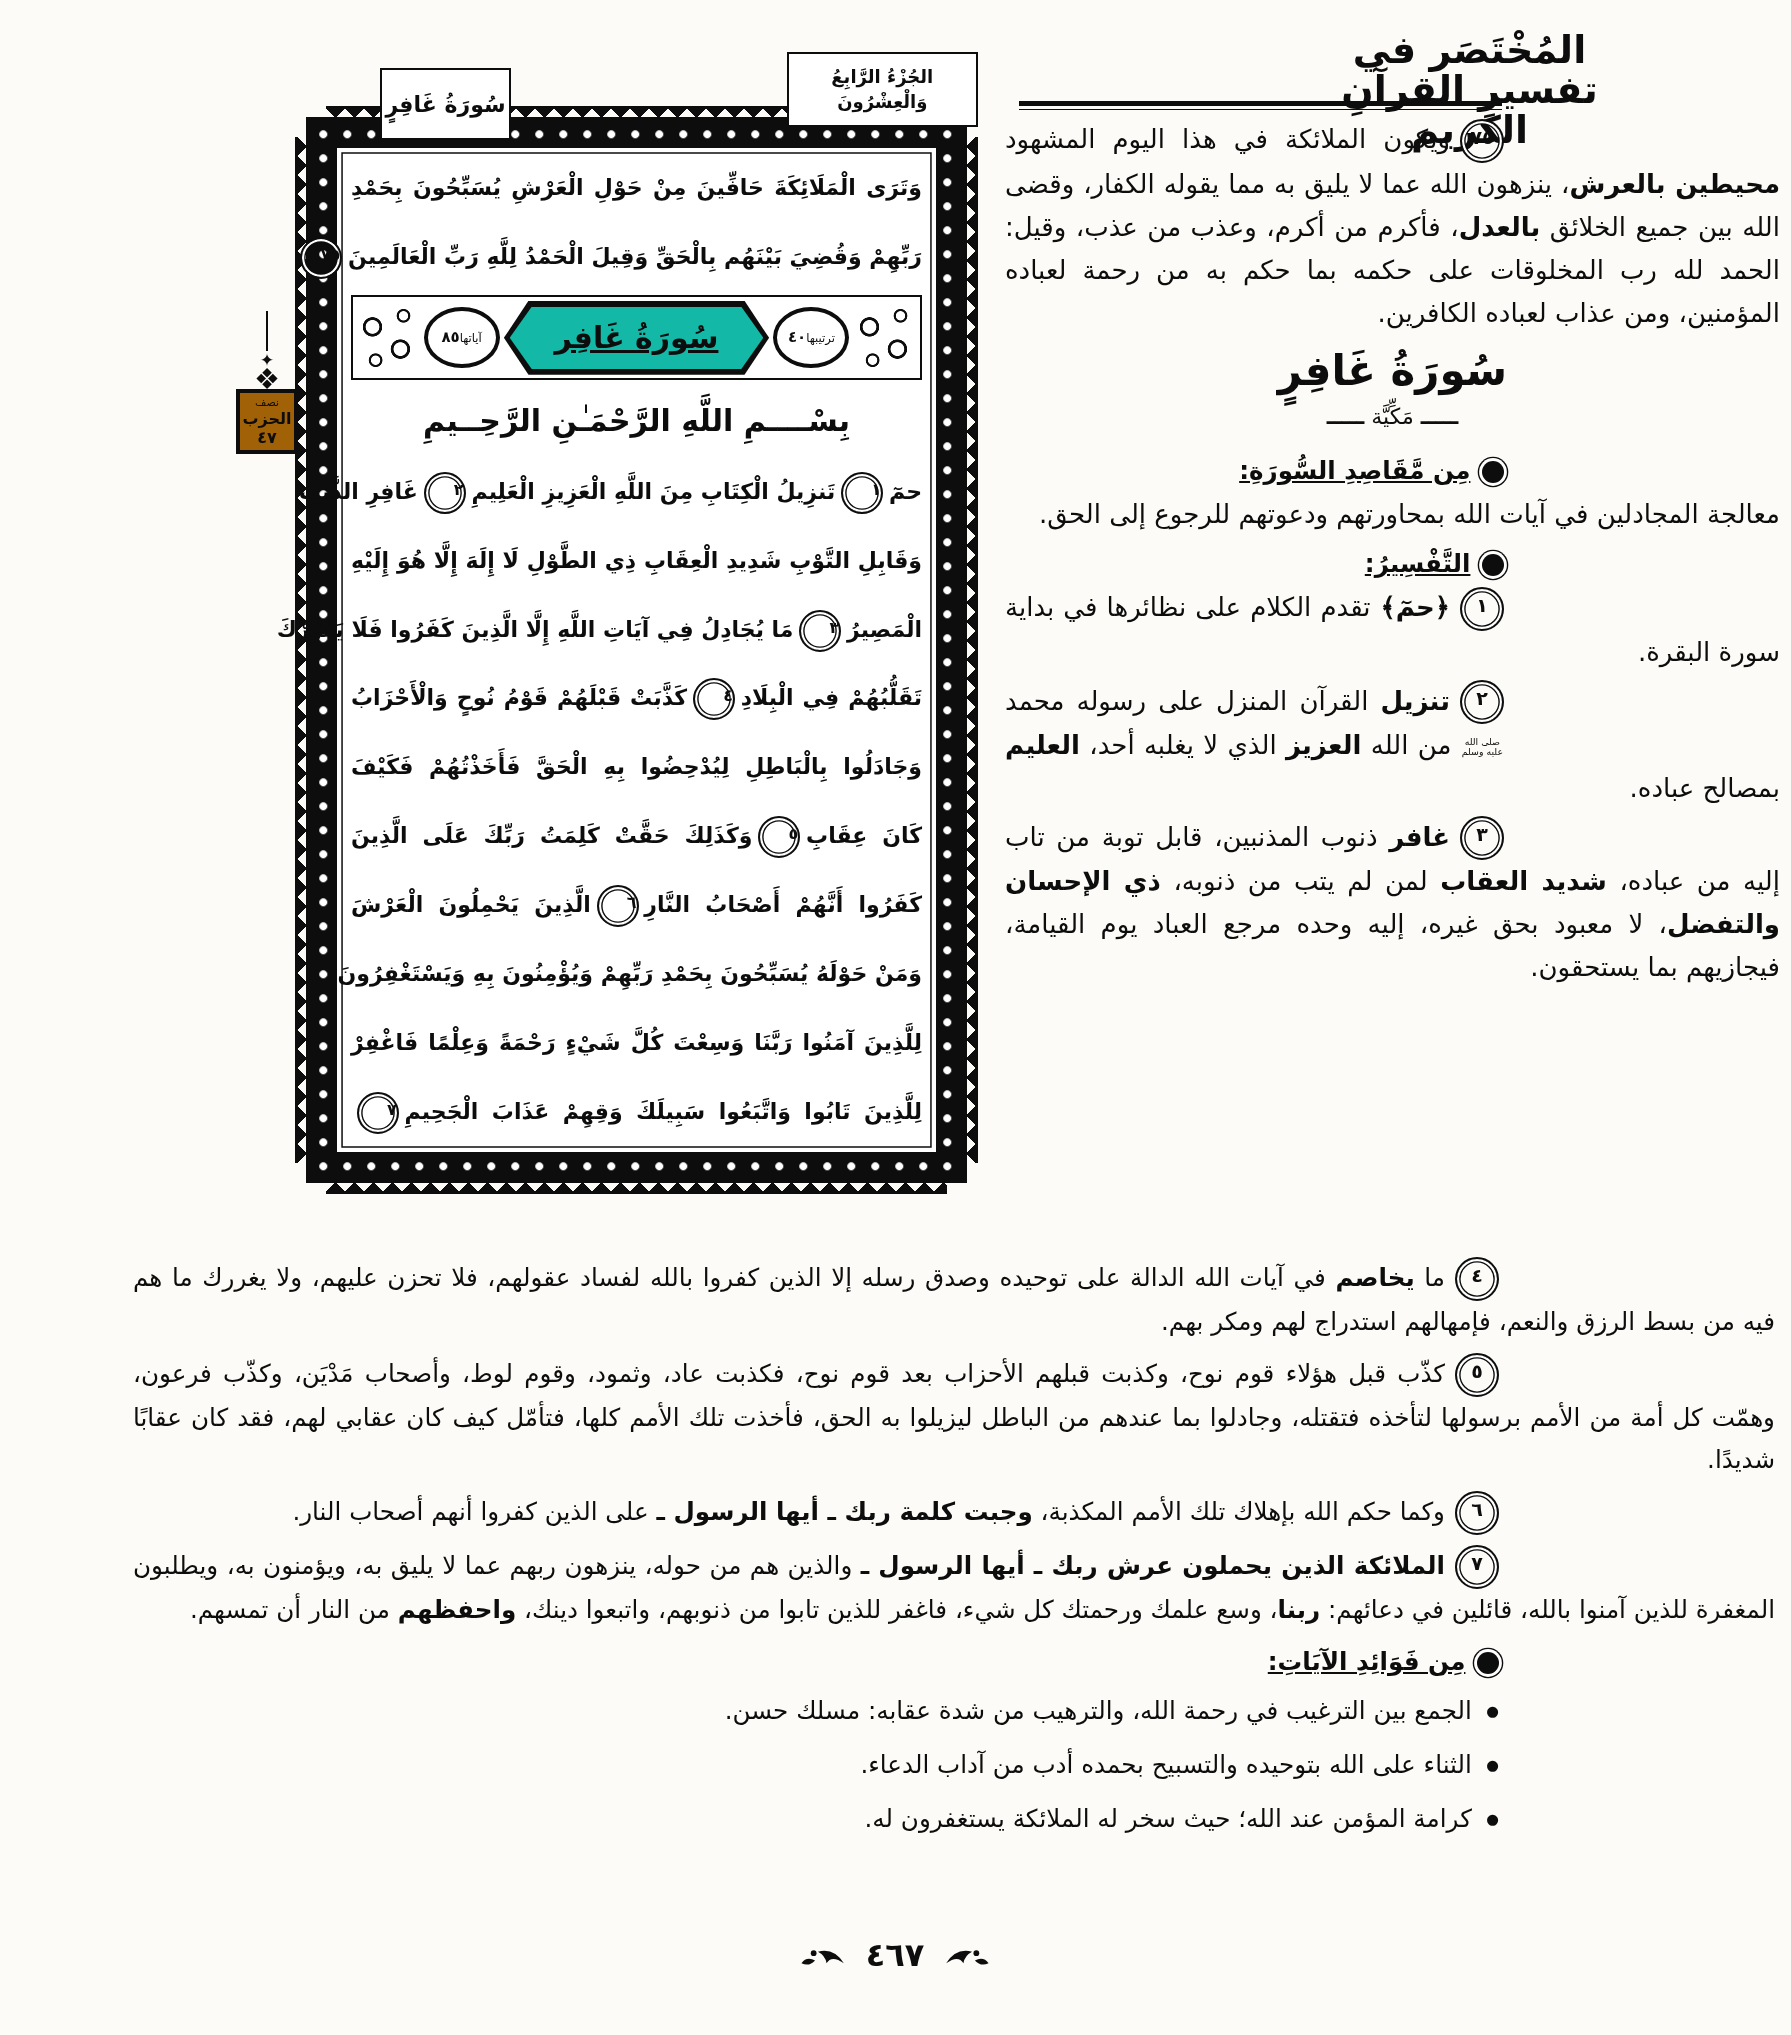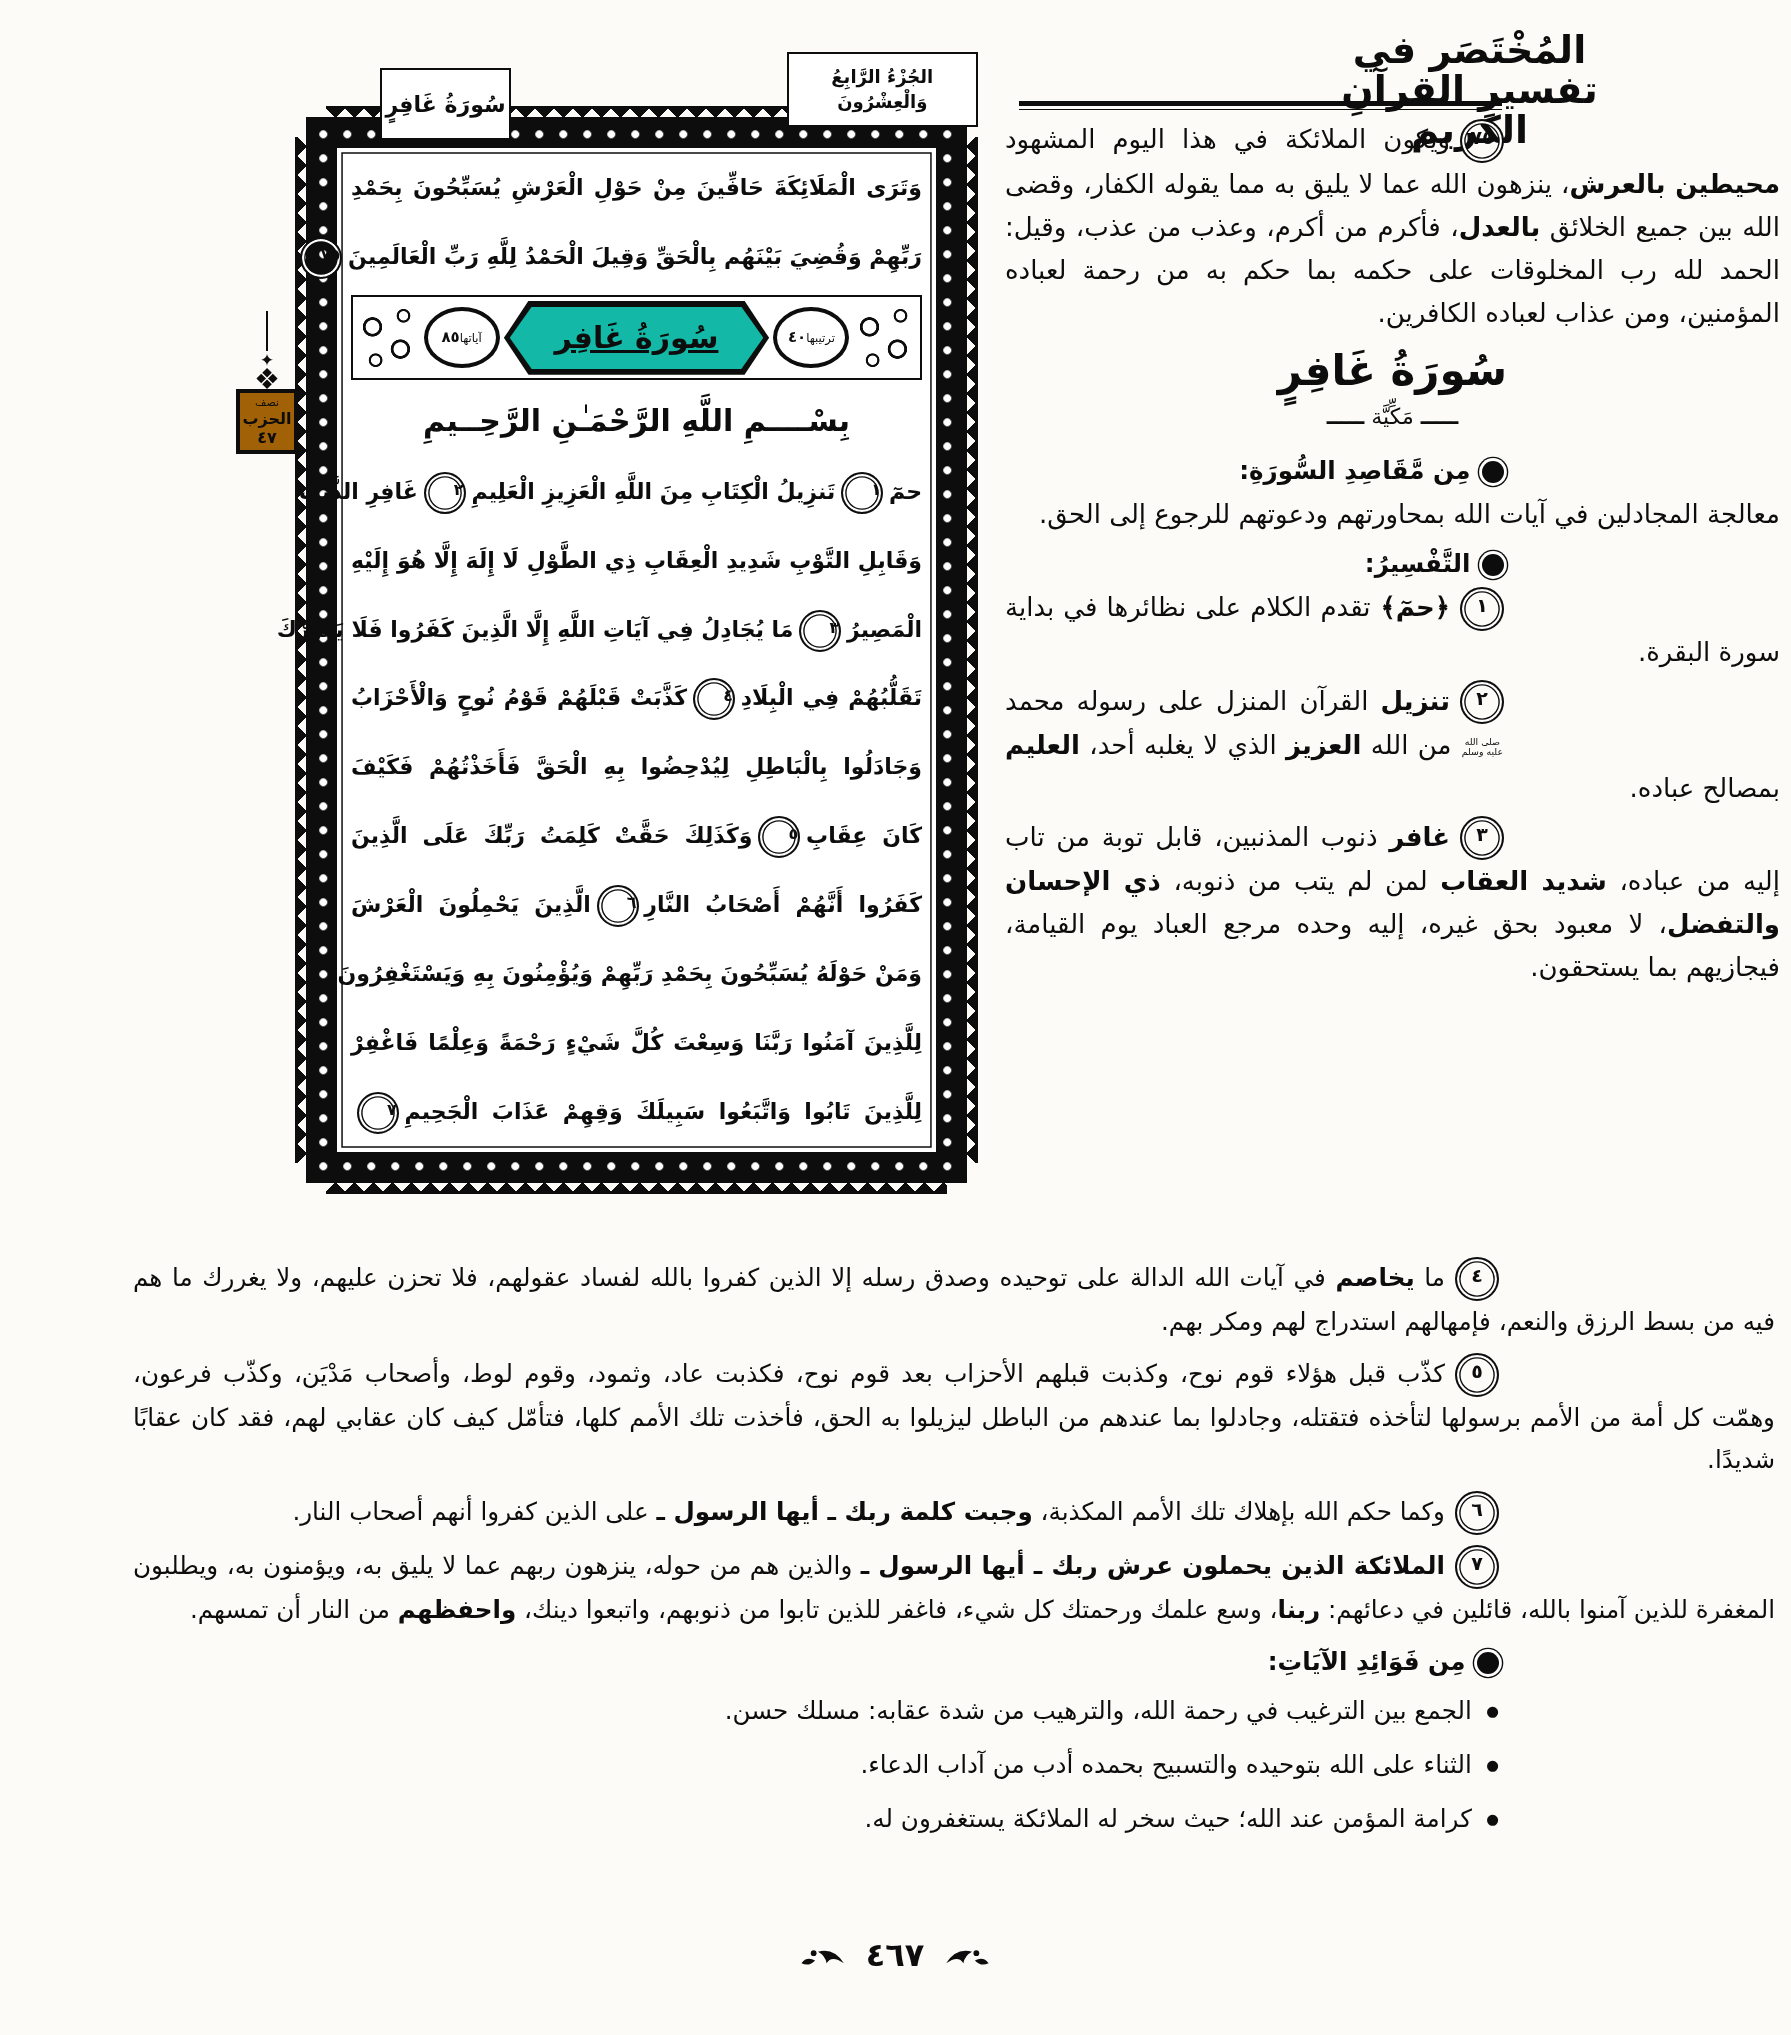--- a/index.html
+++ b/index.html
@@ -74,21 +74,21 @@
   .rcol{position:absolute;left:1006px;top:118px;width:775px;direction:rtl;
         text-align:justify;font-size:26px;line-height:43px;}
   .tpara{margin:0 0 5.8px;text-indent:276px;}
   .fwide .tpara{margin:0 0 10px;}
   .med{display:inline-block;width:40px;height:40px;line-height:33px;border:2.2px solid #0d0d0d;border-radius:50%;
        box-shadow:inset 0 0 0 2.2px #fff, inset 0 0 0 3.6px #0d0d0d;font-size:19px;font-weight:bold;
        text-align:center;vertical-align:middle;margin-left:10px;text-indent:0;}
   .stitle{text-align:center;text-indent:0;font-size:42px;font-weight:bold;margin:14.5px 0 2.9px;}
   .mk{ text-align:center;text-indent:0;font-size:22px;margin:0 0 11.6px;}
   .mk .dash{letter-spacing:-1.4px;font-weight:bold;}
-  .sechead{font-size:24.6px;font-weight:bold;margin:1px 0;text-indent:276px;}
+  .sechead{font-size:24.6px;font-weight:bold;margin:1px 0;text-indent:276px;text-decoration:underline;}
   .orn{display:inline-block;width:22px;height:22px;border-radius:50%;background:#0d0d0d;vertical-align:middle;
        box-shadow:0 0 0 2.9px #fff, 0 0 0 4.3px #0d0d0d;margin-left:11.6px;}
   .sal{display:inline-flex;flex-direction:column;align-items:center;font-size:9.4px;line-height:10px;
        vertical-align:middle;margin:0 1px;font-weight:normal;}
   .fwide{position:absolute;left:134px;top:1257px;width:1642px;direction:rtl;
          text-align:justify;font-size:24.6px;line-height:42px;}
   .bullet{text-indent:276px;line-height:53px;font-size:24.6px;}
   .dot{display:inline-block;font-size:14.5px;vertical-align:2.9px;margin-left:14.5px;text-indent:0;}
 
   

